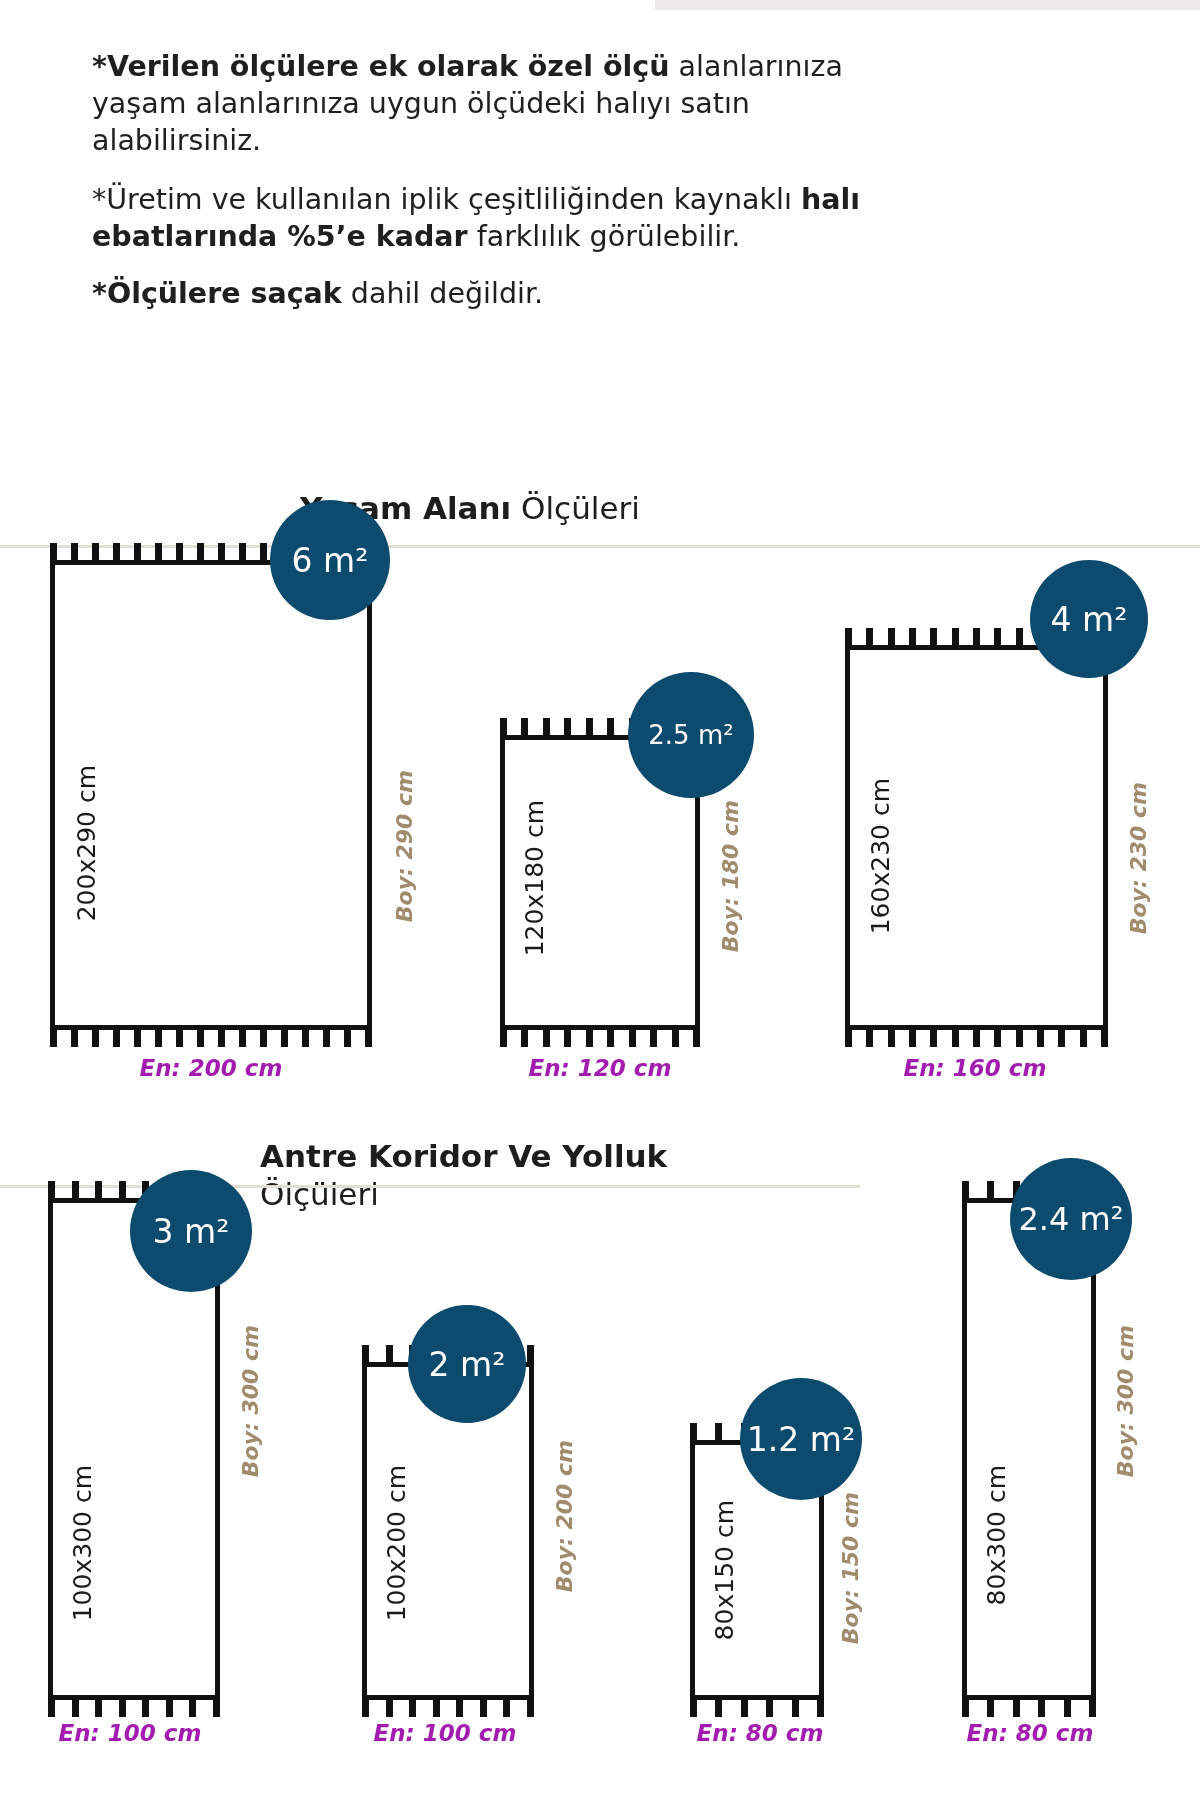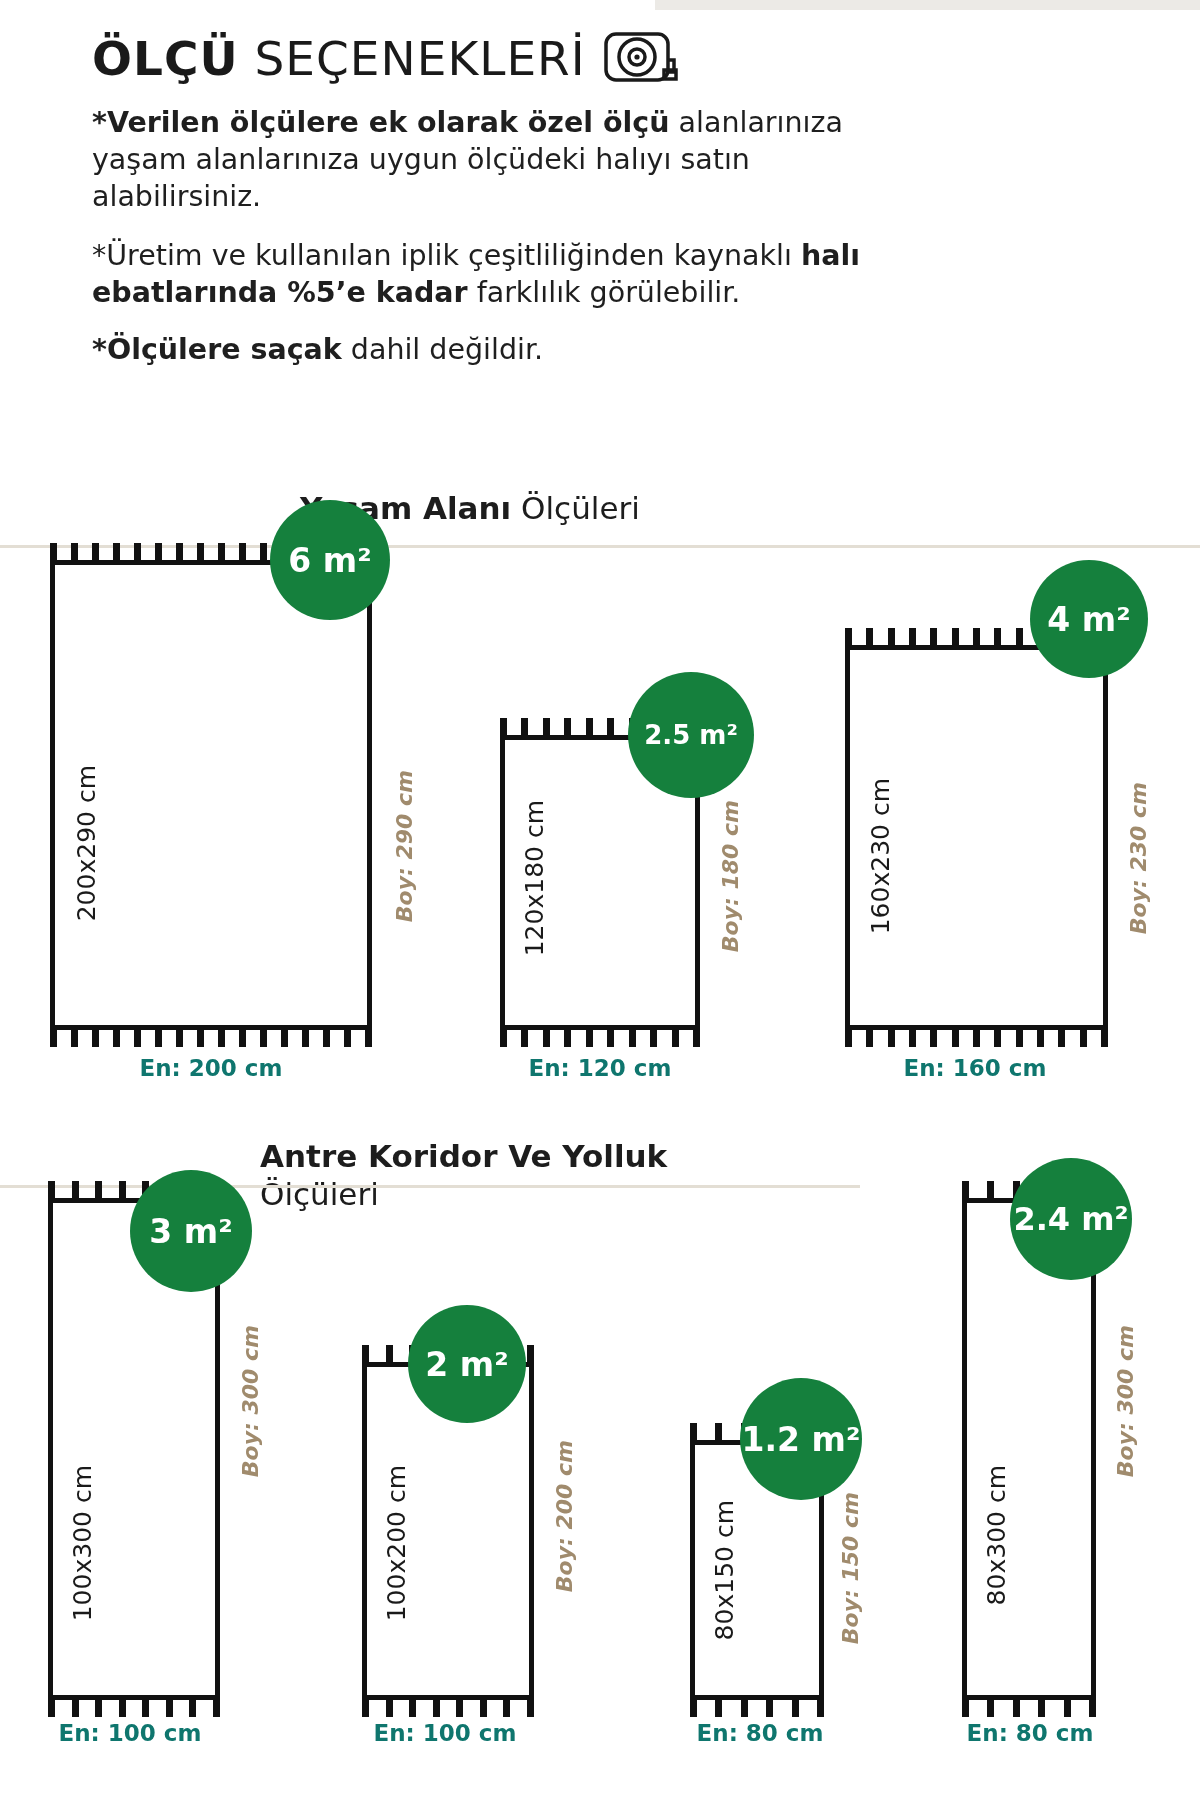--- a/index.html
+++ b/index.html
@@ -73,53 +73,38 @@
 
   .lbl-left {
     position:absolute; writing-mode:vertical-rl; transform:rotate(180deg);
     font-size:25px; color:#1a1a1a; white-space:nowrap;
   }
   .lbl-right {
     position:absolute; writing-mode:vertical-rl; transform:rotate(180deg);
     font-size:22px; color:#a08b6d; font-style:italic; font-weight:700; white-space:nowrap;
   }
   .lbl-bottom {
-    position:absolute; font-size:23px; color:#0f766e; font-weight:700;
+    position:absolute; font-size:23px; color:#a21caf; font-style:italic; font-weight:700;
     white-space:nowrap; text-align:center;
   }
   .badge {
-    position:absolute; border-radius:50%; background:#15803d; color:#fff;
+    position:absolute; border-radius:50%; background:#0c4a6e; color:#fff;
     display:flex; align-items:center; justify-content:center;
-    font-size:33px; font-weight:700; white-space:nowrap;
+    font-size:33px; font-weight:400; white-space:nowrap;
   }
 </style>
 </head>
 <body>
 
 <div class="page">
 
   <div class="top-strip"></div>
   <div class="left-edge"></div>
 
   <div class="header">
-    <div class="title-row">
-      <div class="title">
-        <span class="bold">ÖLÇÜ</span><span class="light"> SEÇENEKLERİ</span>
-      </div>
-      <span class="tape-icon">
-        <svg viewBox="0 0 76 56" width="76" height="56">
-          <rect x="2" y="4" width="62" height="46" rx="10" ry="10" fill="none" stroke="#1a1a1a" stroke-width="3.5"></rect>
-          <circle cx="33" cy="27" r="18" fill="none" stroke="#1a1a1a" stroke-width="3.5"></circle>
-          <circle cx="33" cy="27" r="8" fill="none" stroke="#1a1a1a" stroke-width="3.5"></circle>
-          <circle cx="33" cy="27" r="2.6" fill="#1a1a1a"></circle>
-          <path d="M64 30 h6 v12 h-8" fill="none" stroke="#1a1a1a" stroke-width="3.5"></path>
-          <rect x="60" y="40" width="12" height="9" fill="none" stroke="#1a1a1a" stroke-width="3.5"></rect>
-        </svg>
-      </span>
-    </div>
 
     <div class="para p1">
       <b>*Verilen ölçülere ek olarak özel ölçü</b>
       <span>alanlarınıza yaşam alanlarınıza uygun ölçüdeki halıyı satın alabilirsiniz.</span>
     </div>
 
     <div class="para p2">
       <span>*Üretim ve kullanılan iplik çeşitliliğinden kaynaklı </span><b>halı ebatlarında %5’e kadar</b><span> farklılık görülebilir.</span>
     </div>
 

